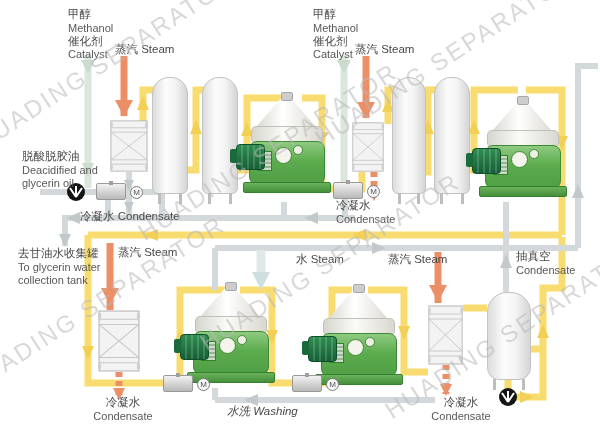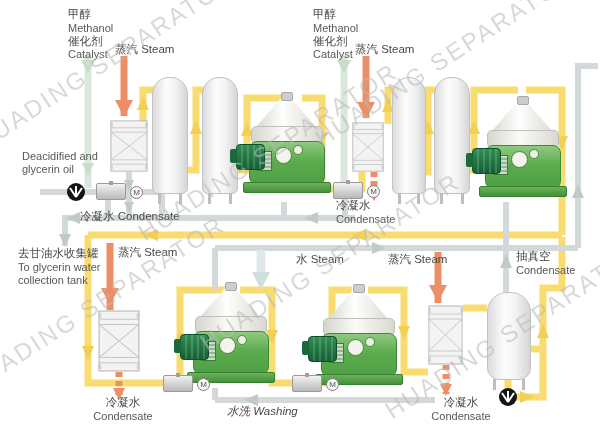--- a/index.html
+++ b/index.html
@@ -314,20 +314,21 @@
 
   <div class="lbl" style="left:313px;top:8px;">
     <div class="zh">甲醇</div>
     <div class="en">Methanol</div>
     <div class="zh">催化剂</div>
     <div class="en">Catalyst</div>
   </div>
   <div class="lbl" style="left:355px;top:43px;"><span class="zh">蒸汽 Steam</span></div>
 
   <div class="lbl" style="left:22px;top:150px;">
+    <div class="zh">脱酸脱胶油</div>
     <div class="en">Deacidified and</div>
     <div class="en">glycerin oil</div>
   </div>
   <div class="lbl" style="left:80px;top:210px;"><span class="zh">冷凝水 Condensate</span></div>
   <div class="lbl" style="left:336px;top:199px;">
     <div class="zh">冷凝水</div>
     <div class="en">Condensate</div>
   </div>
 
   <div class="lbl" style="left:18px;top:247px;">

